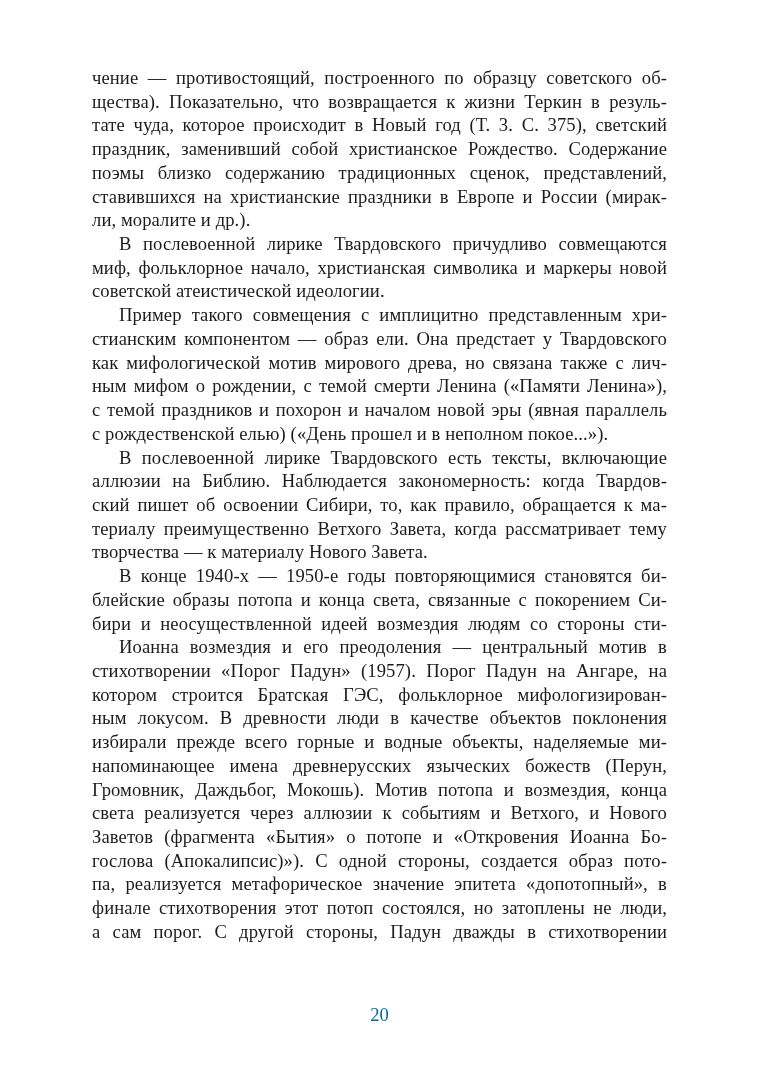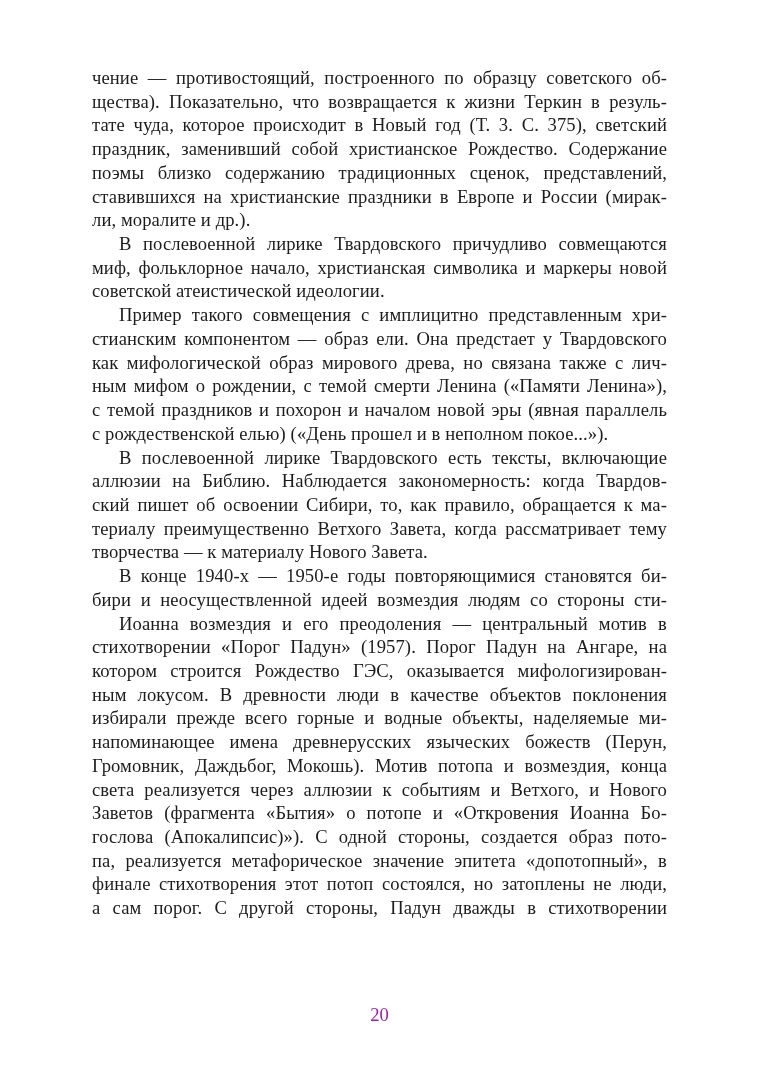--- a/index.html
+++ b/index.html
@@ -48,21 +48,21 @@
     text-indent: 27px;
   }
   .page-number {
     position: absolute;
     left: 92px;
     top: 1003px;
     width: 575px;
     text-align: center;
     font-size: 18.6px;
     line-height: 23.72px;
-    color: #a21caf;
+    color: #0369a1;
   }
 </style>
 </head>
 <body>
 
 <div class="book-page">
   <div class="text-block" id="text-block">
       <div class="paragraph">
         <div class="line">чение — противостоящий, построенного по образцу советского об-</div>
         <div class="line">щества). Показательно, что возвращается к жизни Теркин в резуль-</div>
@@ -73,40 +73,41 @@
         <div class="line para-end">ли, моралите и др.).</div>
       </div>
       <div class="paragraph">
         <div class="line para-first">В послевоенной лирике Твардовского причудливо совмещаются</div>
         <div class="line">миф, фольклорное начало, христианская символика и маркеры новой</div>
         <div class="line para-end">советской атеистической идеологии.</div>
       </div>
       <div class="paragraph">
         <div class="line para-first">Пример такого совмещения с имплицитно представленным хри-</div>
         <div class="line">стианским компонентом — образ ели. Она предстает у Твардовского</div>
-        <div class="line">как мифологической образ мирового древа, но связана также с лич-</div>
+        <div class="line">как мифологической мотив мирового древа, но связана также с лич-</div>
         <div class="line">ным мифом о рождении, с темой смерти Ленина («Памяти Ленина»),</div>
         <div class="line">с темой праздников и похорон и началом новой эры (явная параллель</div>
         <div class="line para-end">с рождественской елью) («День прошел и в неполном покое...»).</div>
       </div>
       <div class="paragraph">
         <div class="line para-first">В послевоенной лирике Твардовского есть тексты, включающие</div>
         <div class="line">аллюзии на Библию. Наблюдается закономерность: когда Твардов-</div>
         <div class="line">ский пишет об освоении Сибири, то, как правило, обращается к ма-</div>
         <div class="line">териалу преимущественно Ветхого Завета, когда рассматривает тему</div>
         <div class="line para-end">творчества — к материалу Нового Завета.</div>
       </div>
       <div class="paragraph">
         <div class="line para-first">В конце 1940-х — 1950-е годы повторяющимися становятся би-</div>
+        <div class="line">блейские образы потопа и конца света, связанные с покорением Си-</div>
         <div class="line">бири и неосуществленной идеей возмездия людям со стороны сти-</div>
       </div>
       <div class="paragraph">
         <div class="line para-first">Иоанна возмездия и его преодоления — центральный мотив в</div>
         <div class="line">стихотворении «Порог Падун» (1957). Порог Падун на Ангаре, на</div>
-        <div class="line">котором строится Рождество ГЭС, оказывается мифологизирован-</div>
+        <div class="line">котором строится Братская ГЭС, фольклорное мифологизирован-</div>
         <div class="line">ным локусом. В древности люди в качестве объектов поклонения</div>
         <div class="line">избирали прежде всего горные и водные объекты, наделяемые ми-</div>
         <div class="line">напоминающее имена древнерусских языческих божеств (Перун,</div>
         <div class="line">Громовник, Даждьбог, Мокошь). Мотив потопа и возмездия, конца</div>
         <div class="line">света реализуется через аллюзии к событиям и Ветхого, и Нового</div>
         <div class="line">Заветов (фрагмента «Бытия» о потопе и «Откровения Иоанна Бо-</div>
         <div class="line">гослова (Апокалипсис)»). С одной стороны, создается образ пото-</div>
         <div class="line">па, реализуется метафорическое значение эпитета «допотопный», в</div>
         <div class="line">финале стихотворения этот потоп состоялся, но затоплены не люди,</div>
         <div class="line">а сам порог. С другой стороны, Падун дважды в стихотворении</div>

